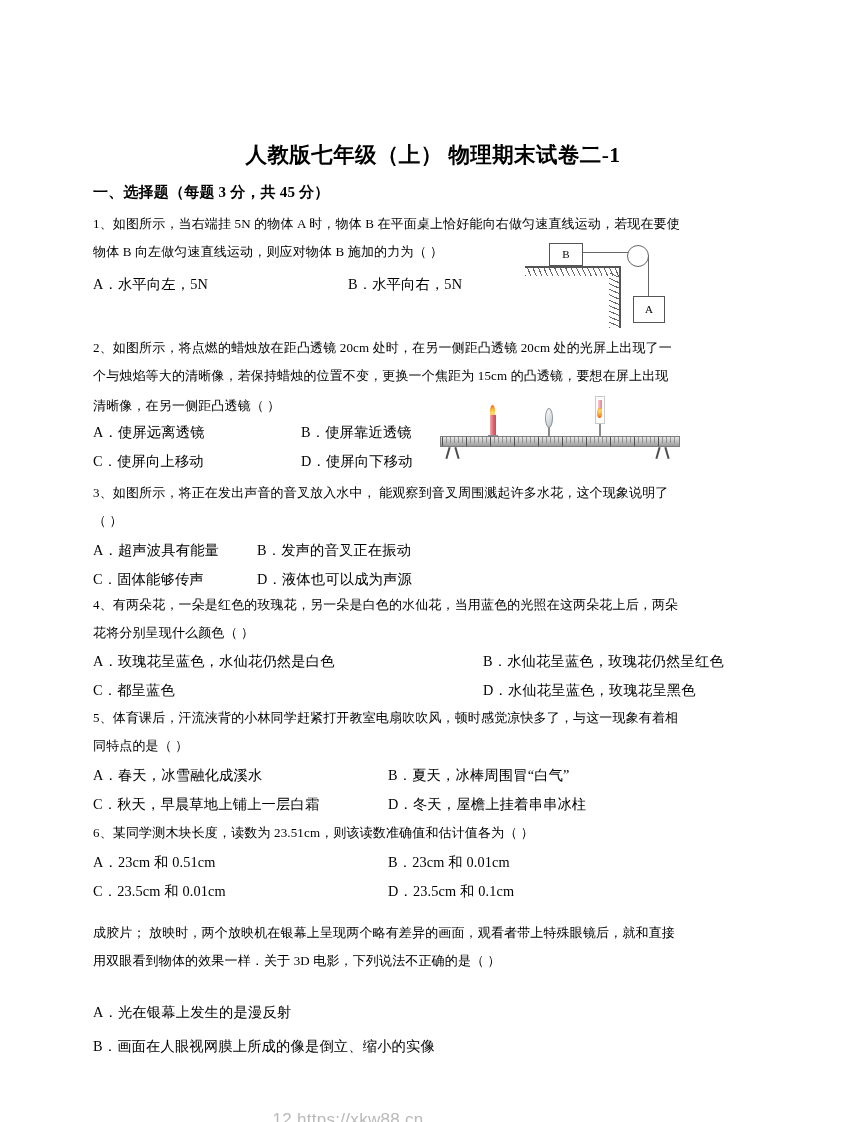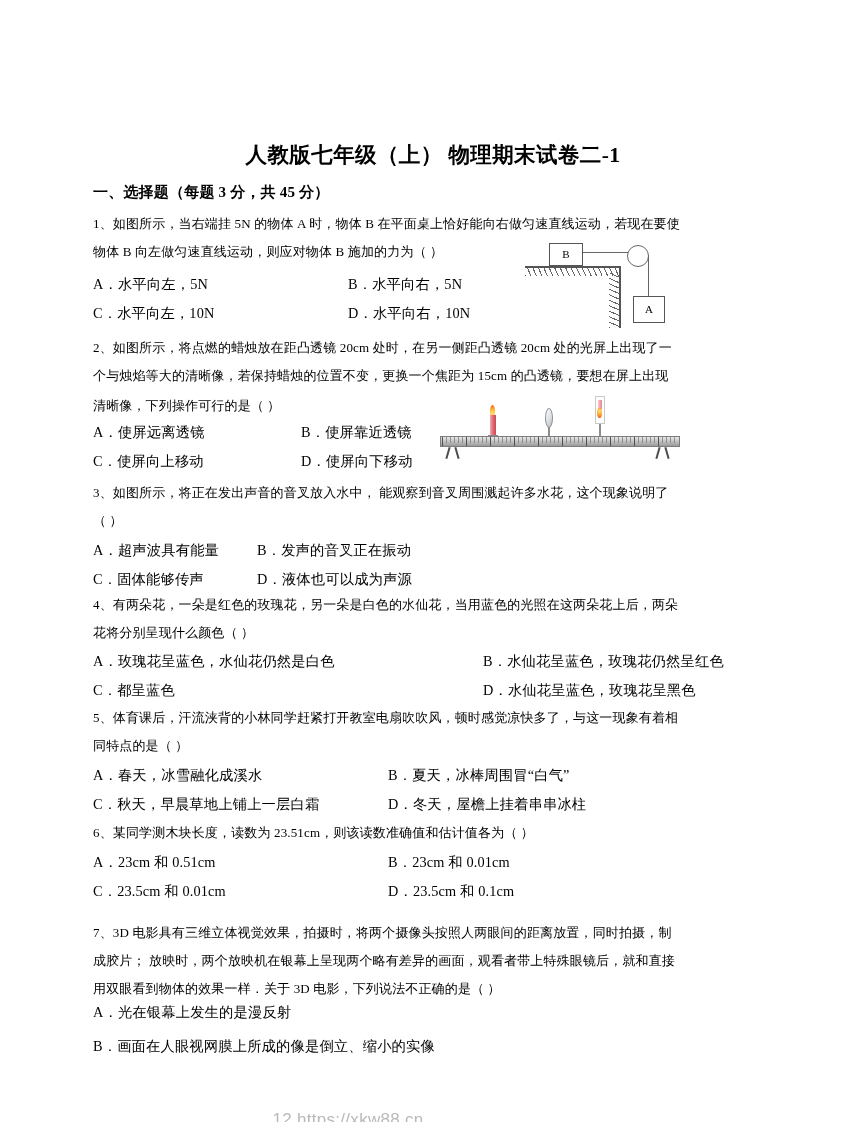--- a/index.html
+++ b/index.html
@@ -222,42 +222,38 @@
 
   <div class="qblock" style="top:170px;">
     <div class="qline">1、如图所示，当右端挂 5N 的物体 A 时，物体 B 在平面桌上恰好能向右做匀速直线运动，若现在要使</div>
     <div class="qline">物体 B 向左做匀速直线运动，则应对物体 B 施加的力为（      ）</div>
   </div>
   <div class="opts" style="top:230px;">
     <div class="optrow">
       <span class="oa">A．水平向左，5N</span>
       <span class="ob" style="left:255px;">B．水平向右，5N</span>
     </div>
-    <div class="optrow">
-      <span class="oa">C．水平向左，10N</span>
-      <span class="ob" style="left:255px;">D．水平向右，10N</span>
-    </div>
   </div>
 
   <div class="fig-pulley">
     <div class="fp-table-top"></div>
     <div class="fp-hatch-h"></div>
     <div class="fp-wall"></div>
     <div class="fp-hatch-v"></div>
     <div class="fp-blockB">B</div>
     <div class="fp-string-h"></div>
     <div class="fp-pulley"></div>
     <div class="fp-string-v"></div>
     <div class="fp-blockA">A</div>
   </div>
 
   <div class="qblock" style="top:294px;">
     <div class="qline">2、如图所示，将点燃的蜡烛放在距凸透镜 20cm 处时，在另一侧距凸透镜 20cm 处的光屏上出现了一</div>
     <div class="qline">个与烛焰等大的清晰像，若保持蜡烛的位置不变，更换一个焦距为 15cm 的凸透镜，要想在屏上出现</div>
-    <div class="qline" style="line-height:32px;">清晰像，下列操作可行的是（      ）</div>
+    <div class="qline" style="line-height:32px;">清晰像，在另一侧距凸透镜（      ）</div>
   </div>
   <div class="opts" style="top:378px;">
     <div class="optrow">
       <span class="oa">A．使屏远离透镜</span>
       <span class="ob" style="left:208px;">B．使屏靠近透镜</span>
     </div>
     <div class="optrow">
       <span class="oa">C．使屏向上移动</span>
       <span class="ob" style="left:208px;">D．使屏向下移动</span>
     </div>
@@ -341,21 +337,20 @@
       <span class="oa">A．23cm 和 0.51cm</span>
       <span class="ob" style="left:295px;">B．23cm 和 0.01cm</span>
     </div>
     <div class="optrow">
       <span class="oa">C．23.5cm 和 0.01cm</span>
       <span class="ob" style="left:295px;">D．23.5cm 和 0.1cm</span>
     </div>
   </div>
 
   <div class="qblock" style="top:879px;">
-    <div class="qline">7、3D 电影具有三维立体视觉效果，拍摄时，将两个摄像头按照人两眼间的距离放置，同时拍摄，制</div>
     <div class="qline">成胶片；  放映时，两个放映机在银幕上呈现两个略有差异的画面，观看者带上特殊眼镜后，就和直接</div>
     <div class="qline">用双眼看到物体的效果一样．关于 3D 电影，下列说法不正确的是（      ）</div>
   </div>
   <div class="opts" style="top:955px;">
     <div class="optrow" style="height:34px;line-height:34px;">
       <span class="oa">A．光在银幕上发生的是漫反射</span>
     </div>
     <div class="optrow" style="height:34px;line-height:34px;">
       <span class="oa">B．画面在人眼视网膜上所成的像是倒立、缩小的实像</span>
     </div>

